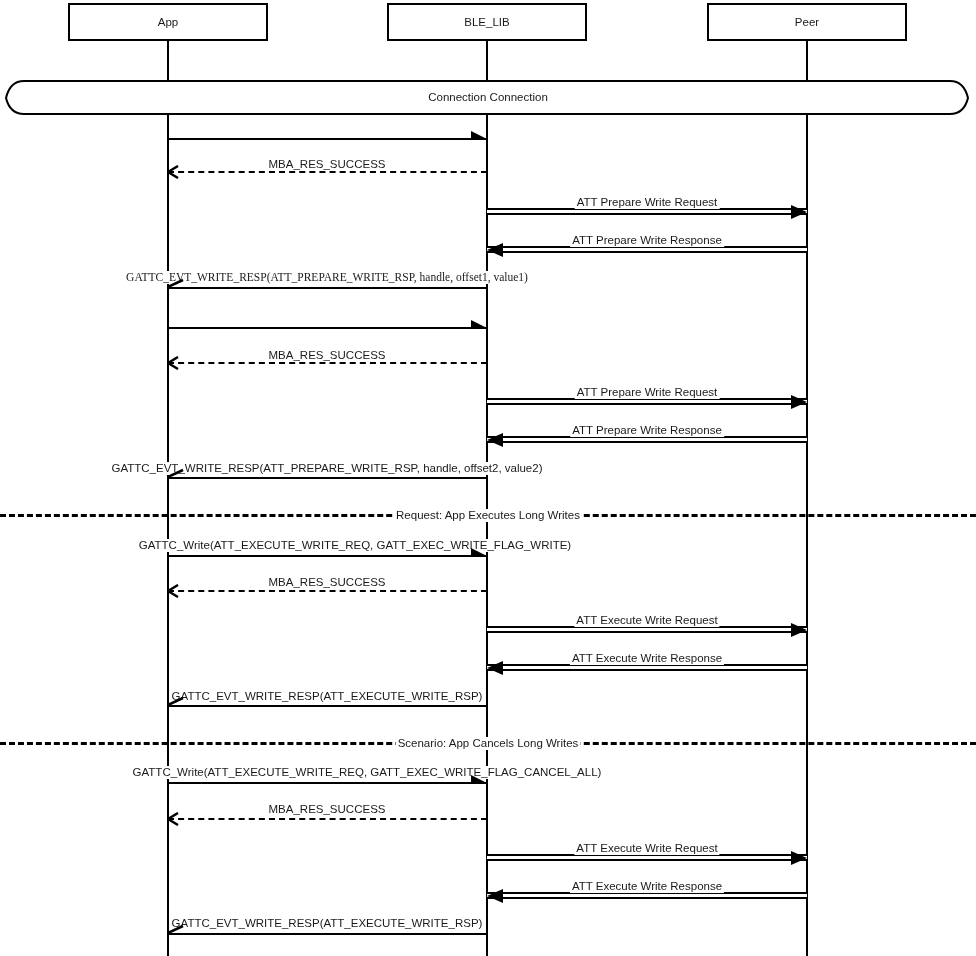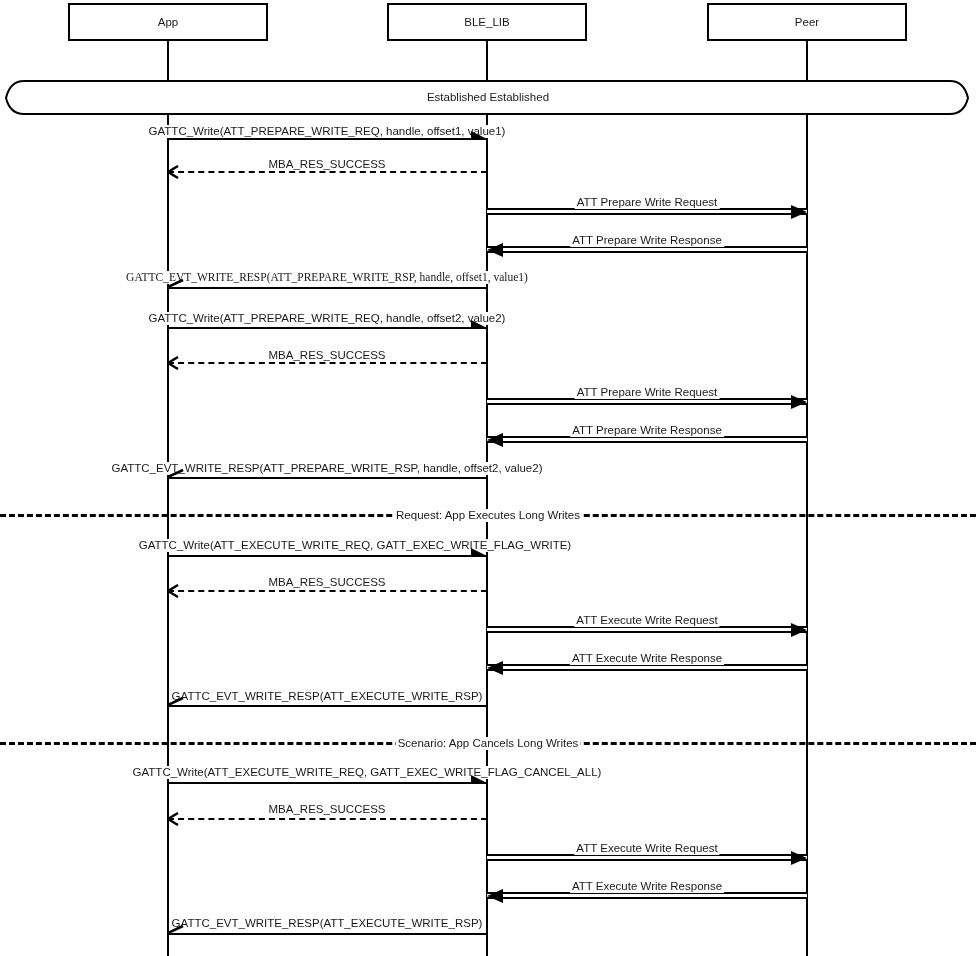--- a/index.html
+++ b/index.html
@@ -35,23 +35,22 @@
   <div class="actor-box" style="left:387px;">
     <span>BLE_LIB</span>
   </div>
   <div class="actor-box" style="left:707px;">
     <span>Peer</span>
   </div>
 
   <svg class="banner-svg" width="976" height="40" viewBox="0 0 976 40">
     <path d="M 24 3 Q 10 3 6 20 Q 10 36 24 36 L 950 36 Q 964 36 968 20 Q 964 3 950 3 Z" fill="#fff" stroke="#000" stroke-width="2"></path>
   </svg>
-  <div class="banner-label">Established Established</div>
+  <div class="banner-label">Connection Connection</div>
 
-  <div class="msg-label" style="left:327px;top:125px;">GATTC_Write(ATT_PREPARE_WRITE_REQ, handle, offset1, value1)</div>
   <div class="line solid" style="left:168px;top:138px;width:319px;"></div>
   <svg class="head" style="left:471px;top:131px;" width="16" height="8">
       <polygon points="0,0 16,8 0,8" fill="#000"></polygon>
     </svg>
 
   <div class="msg-label" style="left:327px;top:158px;">MBA_RES_SUCCESS</div>
   <div class="line dashed" style="left:168px;top:171px;width:319px;"></div>
   <svg class="head" style="left:167px;top:165px;" width="12" height="14">
       <polyline points="11,1 1,7 11,13" fill="none" stroke="#000" stroke-width="2.5"></polyline>
     </svg>
@@ -67,21 +66,20 @@
   <svg class="head" style="left:487px;top:243px;" width="16" height="14">
       <polygon points="16,0 0,7 16,14" fill="#000"></polygon>
     </svg>
 
   <div class="msg-label" style="left:327px;top:271px;font-family:Liberation Serif, serif;">GATTC_EVT_WRITE_RESP(ATT_PREPARE_WRITE_RSP, handle, offset1, value1)</div>
   <div class="line solid" style="left:168px;top:287px;width:319px;"></div>
   <svg class="head" style="left:167px;top:278px;" width="18" height="10">
       <line x1="1" y1="9" x2="16" y2="2" stroke="#000" stroke-width="2.5"></line>
     </svg>
 
-  <div class="msg-label" style="left:327px;top:312px;">GATTC_Write(ATT_PREPARE_WRITE_REQ, handle, offset2, value2)</div>
   <div class="line solid" style="left:168px;top:327px;width:319px;"></div>
   <svg class="head" style="left:471px;top:320px;" width="16" height="8">
       <polygon points="0,0 16,8 0,8" fill="#000"></polygon>
     </svg>
 
   <div class="msg-label" style="left:327px;top:349px;">MBA_RES_SUCCESS</div>
   <div class="line dashed" style="left:168px;top:362px;width:319px;"></div>
   <svg class="head" style="left:167px;top:356px;" width="12" height="14">
       <polyline points="11,1 1,7 11,13" fill="none" stroke="#000" stroke-width="2.5"></polyline>
     </svg>

